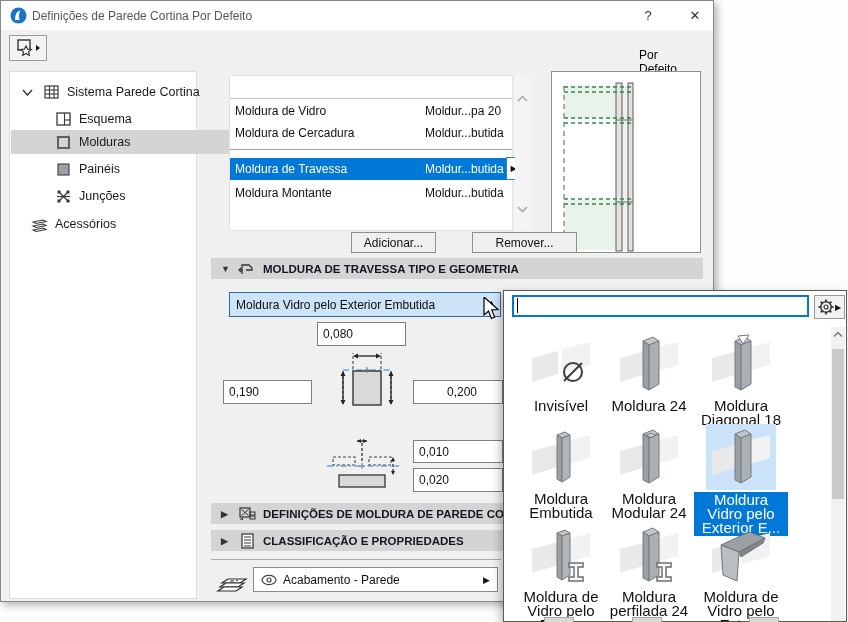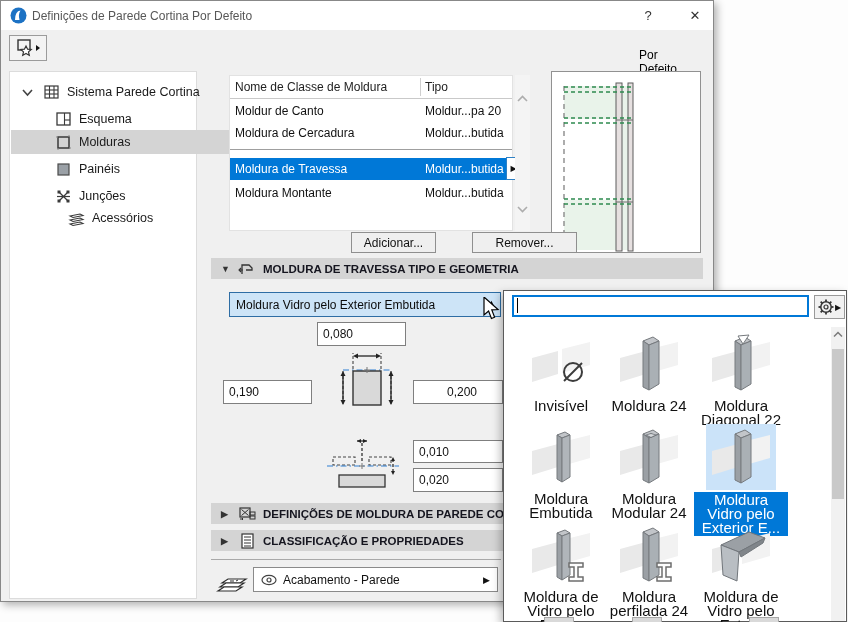--- a/index.html
+++ b/index.html
@@ -184,39 +184,34 @@
           </g>
           <g fill="#3a3a3a">
             <rect x="2.5" y="2.5" width="3" height="3"></rect>
               <rect x="11.5" y="2.5" width="3" height="3"></rect>
             <rect x="2.5" y="11.5" width="3" height="3"></rect>
               <rect x="11.5" y="11.5" width="3" height="3"></rect>
           </g>
         </svg>
         <span>Junções</span>
       </div>
-      <div class="tree-item" style="top:134px;padding-left:57px">
+      <div class="tree-item" style="top:140px;padding-left:20px">
         <svg class="tree-ico" viewBox="0 0 17 17">
           <path d="M2 6 l10-2 3 1.5 -10 2 z" fill="none" stroke="#3a3a3a" stroke-width="1.1"></path>
           <path d="M2 10 l10-2 3 1.5 -10 2 z" fill="none" stroke="#3a3a3a" stroke-width="1.1"></path>
           <path d="M2 14 l10-2 3 1.5 -10 2 z" fill="none" stroke="#3a3a3a" stroke-width="1.1"></path>
         </svg>
         <span>Acessórios</span>
       </div>
     </div>
 
     <div class="abs ftable">
-      <div class="frow head" style="top:0">
-        <span class="c1">Nome de Classe de Moldura</span>
-        <span class="c2">Tipo</span>
-        <span class="colsep"></span>
-      </div>
       <div class="hline" style="top:22px"></div>
       <div class="frow" style="top:24px">
-        <span class="c1">Moldur de Canto</span>
+        <span class="c1">Moldura de Vidro</span>
         <span class="c2">Moldur...pa 20</span>
       </div>
       <div class="frow" style="top:46px">
         <span class="c1">Moldura de Cercadura</span>
         <span class="c2">Moldur...butida</span>
       </div>
       <div class="hline" style="top:73px;background:#9f9f9f"></div>
       <div class="frow sel" style="top:82px">
         <span class="c1">Moldura de Travessa</span>
         <span class="c2">Moldur...butida</span>
@@ -425,21 +420,21 @@
       <div class="lbl">Moldura 24</div>
     </div>
     <div class="opt" style="left:190px;top:40px">
       <div class="thumbwrap">
           <svg width="64" height="64" viewBox="0 0 64 64">
         <use href="#sym-panels"></use>
             <use href="#sym-bar"></use>
             <use href="#sym-notch"></use>
           </svg>
         </div>
-      <div class="lbl">Moldura Diagonal 22</div>
+      <div class="lbl">Moldura Diagonal 18</div>
     </div>
 
     <div class="opt" style="left:10px;top:133px">
       <div class="thumbwrap">
           <svg width="64" height="64" viewBox="0 0 64 64">
         <use href="#sym-panels"></use>
             <use href="#sym-bar-slim"></use>
           </svg>
         </div>
       <div class="lbl">Moldura Embutida</div>

